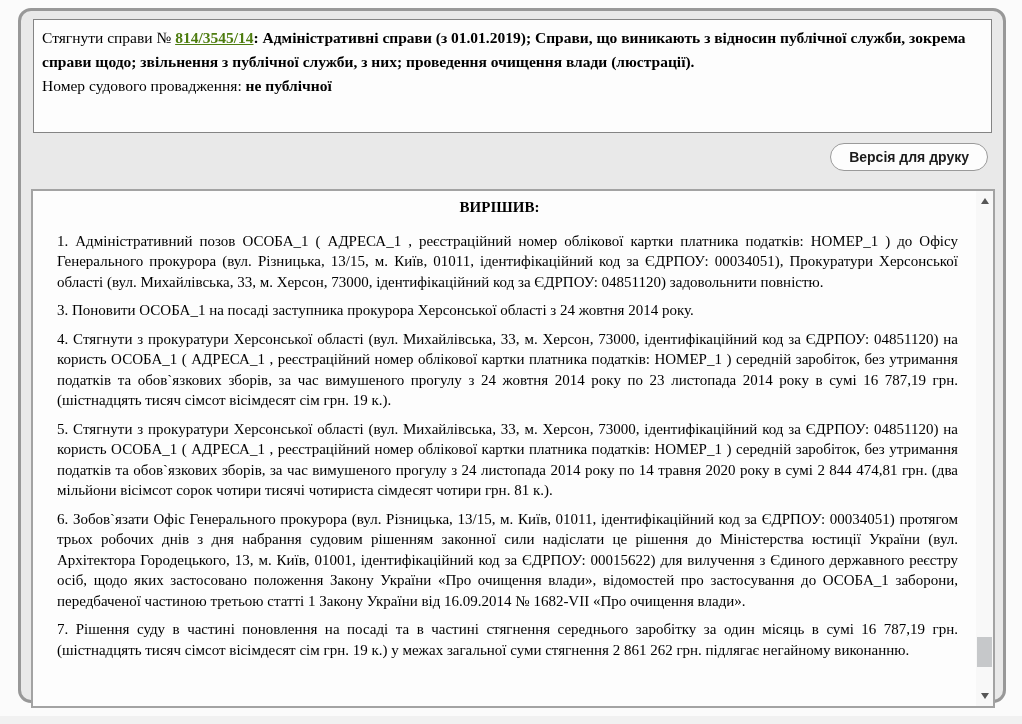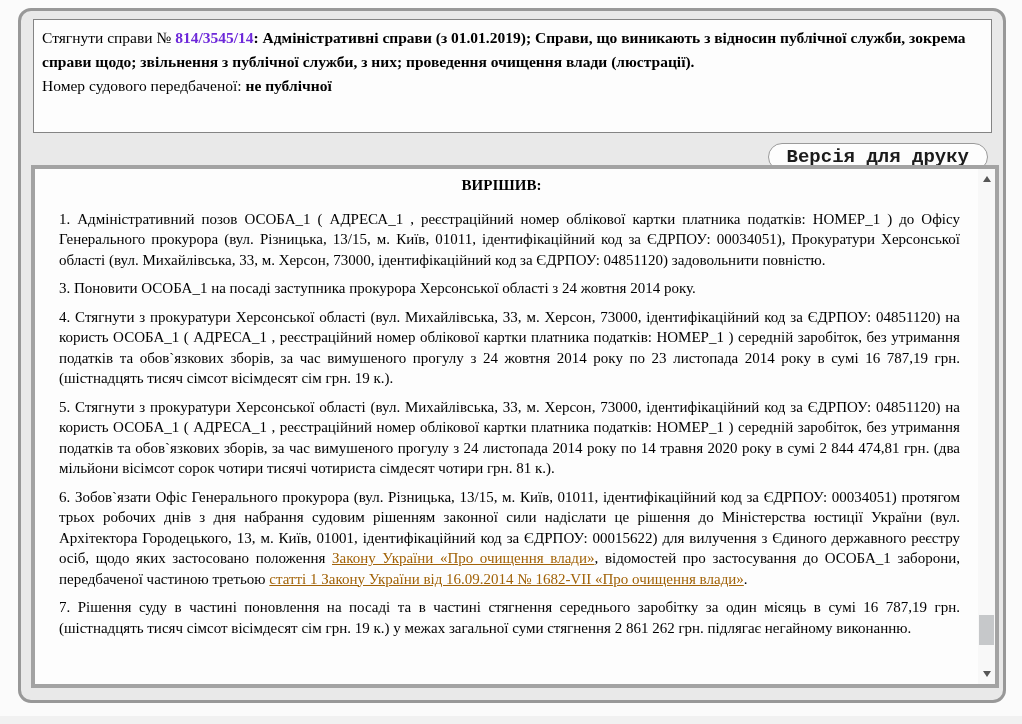--- a/index.html
+++ b/index.html
@@ -21,42 +21,42 @@
     position: absolute; left: 12px; top: 8px;
     width: 941px; height: 100px;
     background: #fdfdfd;
     border: 1px solid #848484;
     padding: 6px 8px;
     font-size: 15.5px;
     line-height: 24px;
   }
   .b { font-weight: bold; }
   a.case-link {
-    color: #6d28d9; font-weight: bold;
-    cursor: pointer;
+    color: #4d7c0f; font-weight: bold;
+    text-decoration: underline; cursor: pointer;
   }
   a.doc-link {
-    color: #a16207;
-    text-decoration: underline; cursor: pointer;
+    color: #000000;
+    cursor: pointer;
   }
   .print-btn {
     position: absolute; top: 132px; right: 15px;
     height: 28px; padding: 0 18px;
     background: #fdfdfd;
     border: 1px solid #9a9a9a;
     border-radius: 14px;
-    font-family: Liberation Mono, monospace;
-    font-size: 19px; font-weight: bold; color: #1c1c1c;
+    font-family: Liberation Sans, sans-serif;
+    font-size: 14px; font-weight: bold; color: #1c1c1c;
     cursor: pointer;
   }
   .text-box {
-    position: absolute; left: 10px; top: 154px;
+    position: absolute; left: 10px; top: 178px;
     width: 960px; height: 515px;
     background: #fdfdfd;
-    border: 4px solid #a3a3a3;
+    border: 2px solid #a3a3a3;
     overflow: hidden;
   }
   .text-inner {
     position: absolute; left: 0; top: 0; right: 17px; bottom: 0;
     padding: 4px 18px 0 8px;
     overflow: hidden;
     text-align: justify;
     font-size: 15px;
     line-height: 20.5px;
   }
@@ -100,21 +100,21 @@
     background: #f1f1f1;
   }
 </style>
 </head>
 <body>
 
 <div class="panel">
 
   <div class="header-box">
     <div><span>Стягнути справи № </span><a class="case-link">814/3545/14</a><span class="b">: </span><span class="b">Адміністративні справи (з 01.01.2019); Справи, що виникають з відносин публічної служби, зокрема справи щодо; звільнення з публічної служби, з них; проведення очищення влади (люстрації).</span></div>
-    <div><span>Номер судового передбаченої: </span><span class="b">не публічної</span></div>
+    <div><span>Номер судового провадження: </span><span class="b">не публічної</span></div>
   </div>
 
   <button class="print-btn">Версія для друку</button>
 
   <div class="text-box">
     <div class="text-inner">
       <div class="doc-title">ВИРІШИВ:</div>
       <p>1. Адміністративний позов ОСОБА_1 ( АДРЕСА_1 , реєстраційний номер облікової картки платника податків: НОМЕР_1 ) до Офісу Генерального прокурора (вул. Різницька, 13/15, м. Київ, 01011, ідентифікаційний код за ЄДРПОУ: 00034051), Прокуратури Херсонської області (вул. Михайлівська, 33, м. Херсон, 73000, ідентифікаційний код за ЄДРПОУ: 04851120) задовольнити повністю.</p>
       <p>3. Поновити ОСОБА_1 на посаді заступника прокурора Херсонської області з 24 жовтня 2014 року.</p>
       <p>4. Стягнути з прокуратури Херсонської області (вул. Михайлівська, 33, м. Херсон, 73000, ідентифікаційний код за ЄДРПОУ: 04851120) на користь ОСОБА_1 ( АДРЕСА_1 , реєстраційний номер облікової картки платника податків: НОМЕР_1 ) середній заробіток, без утримання податків та обов`язкових зборів, за час вимушеного прогулу з 24 жовтня 2014 року по 23 листопада 2014 року в сумі 16 787,19 грн. (шістнадцять тисяч сімсот вісімдесят сім грн. 19 к.).</p>

